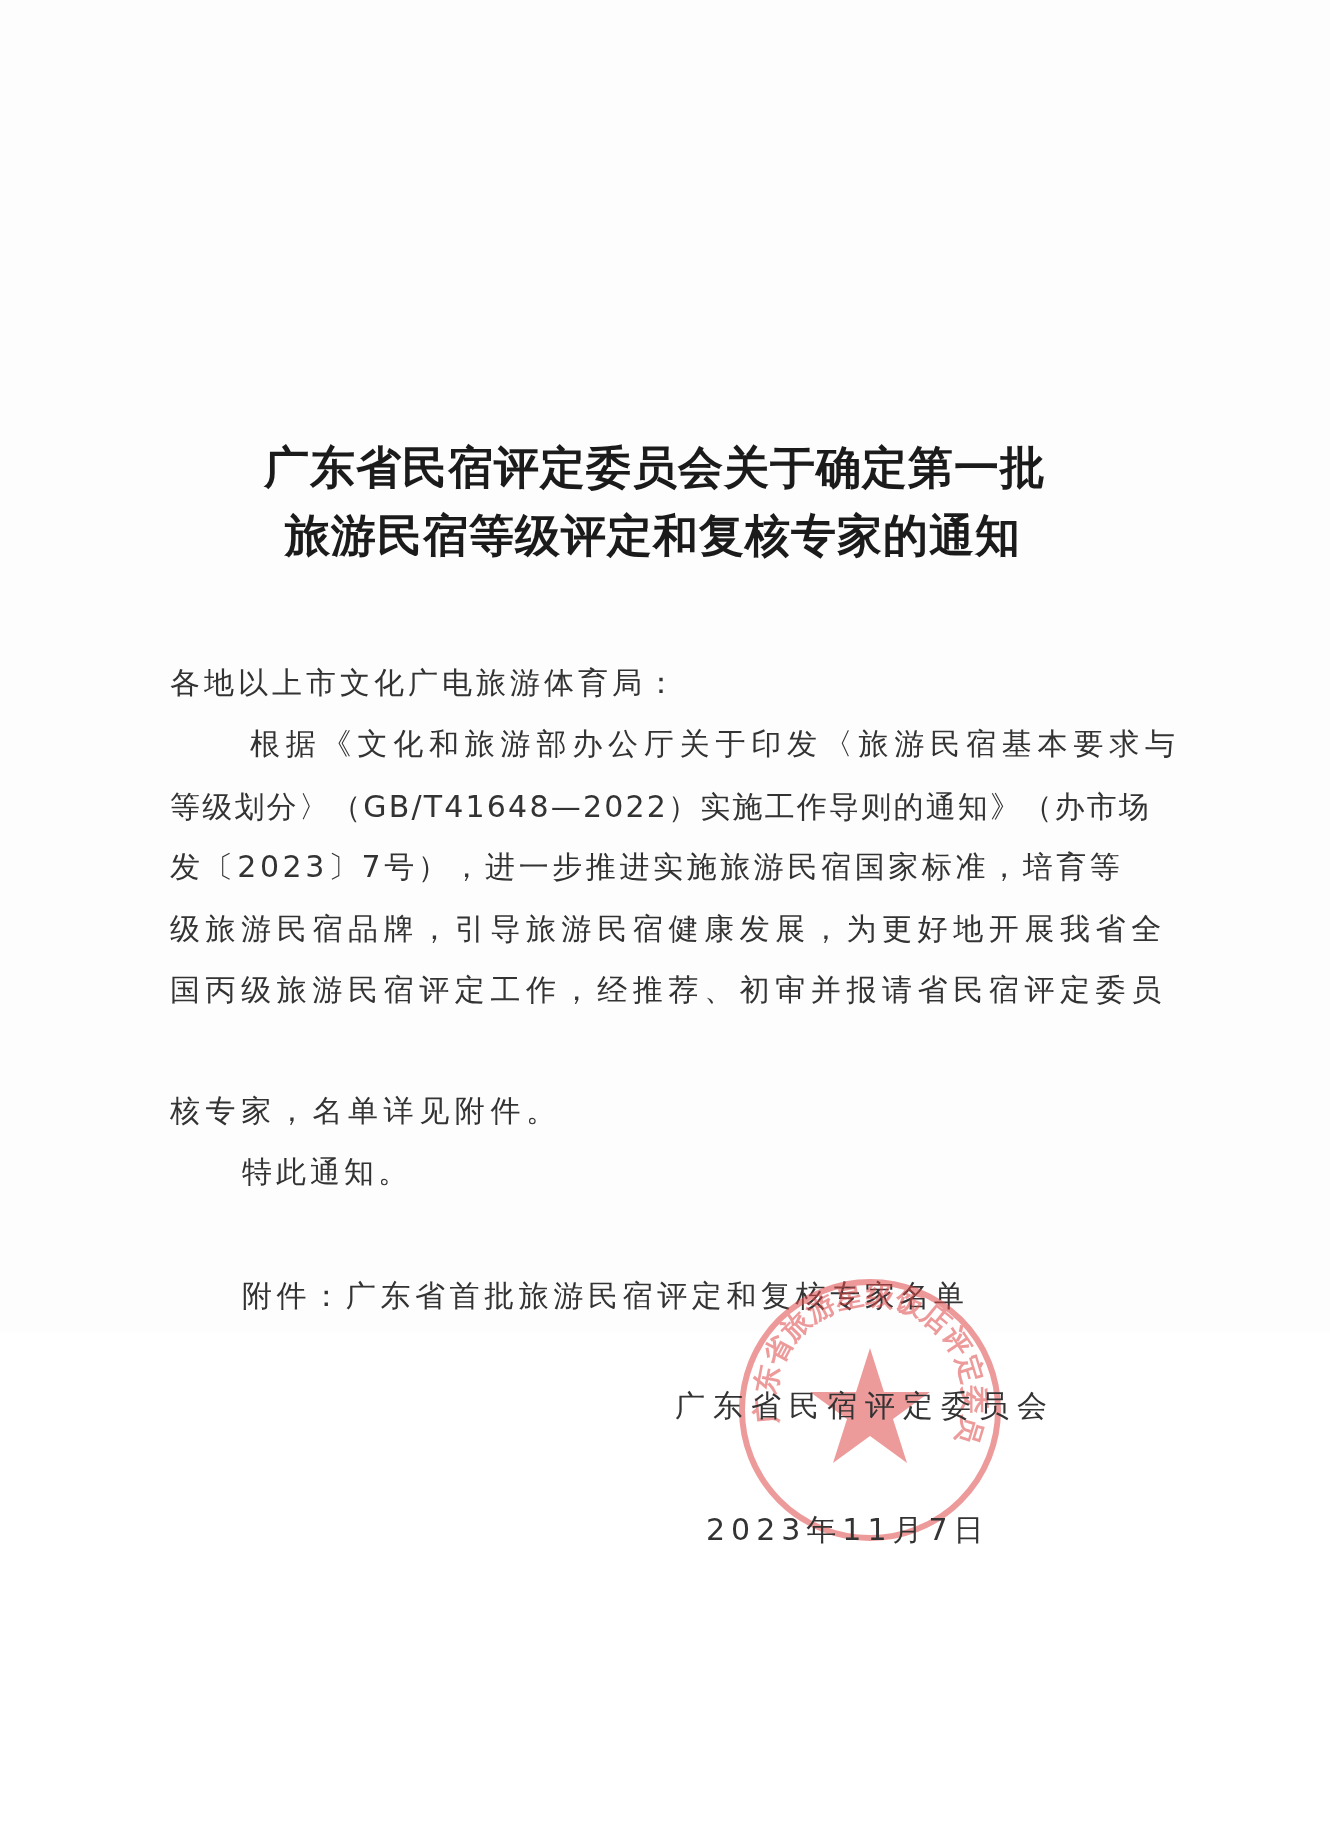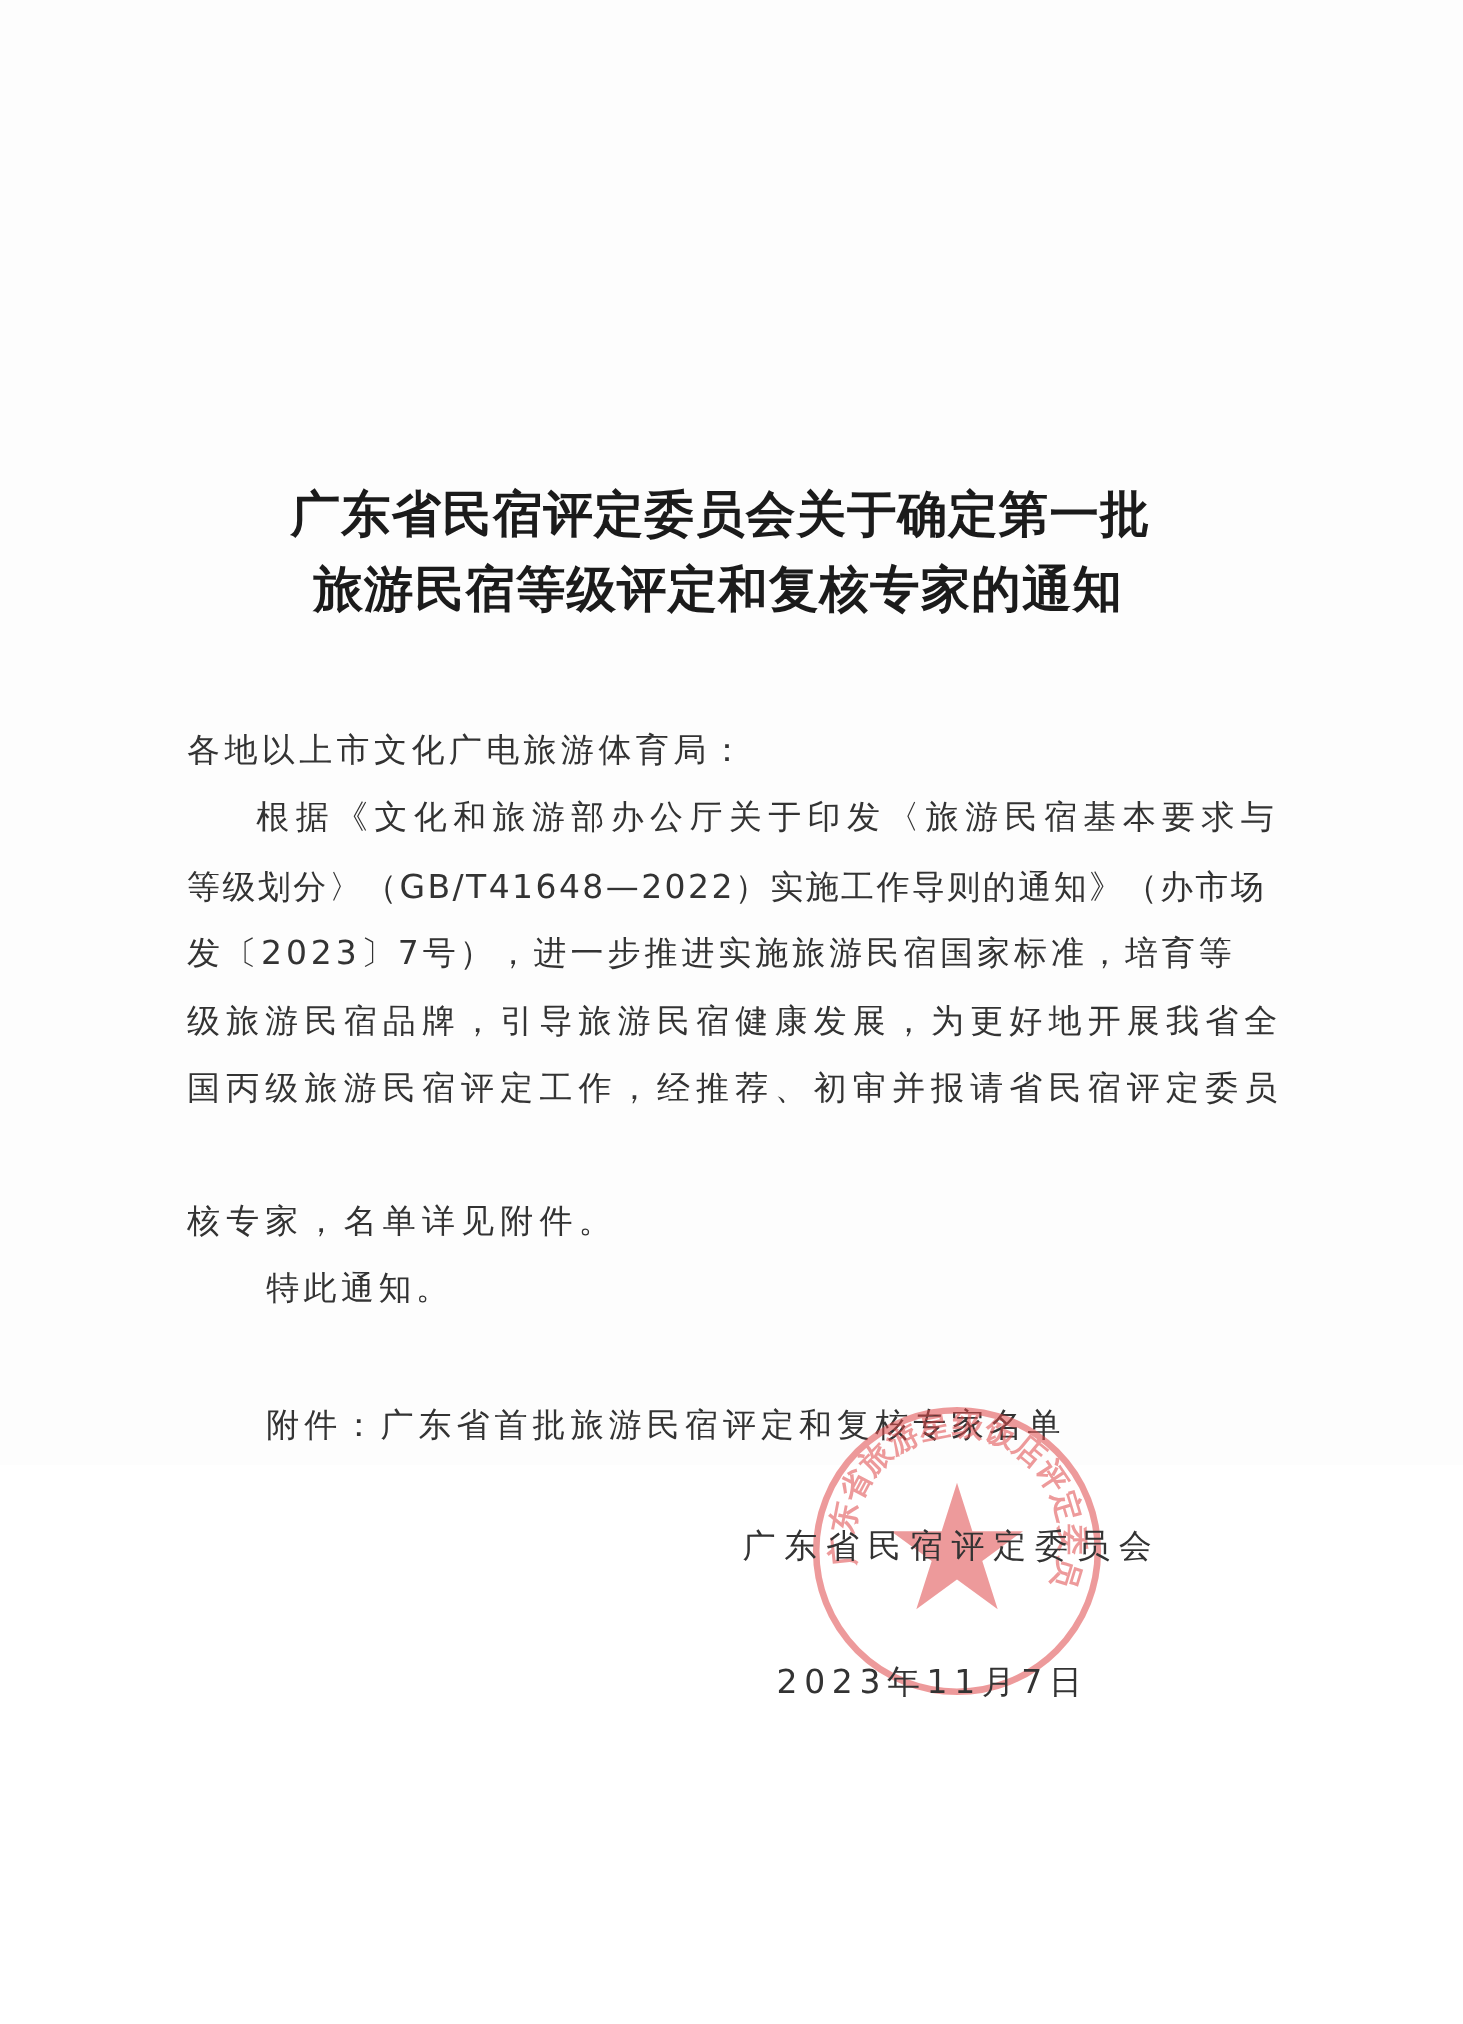--- a/index.html
+++ b/index.html
@@ -40,21 +40,21 @@
       position: absolute;
       font-family: "DejaVu Sans", sans-serif;
       font-size: 30px;
       line-height: 40px;
       color: #333;
       white-space: nowrap;
       letter-spacing: 5.5px;
       margin-top: 20px;
     }
     .salutation { left: 170px; top: 643px; letter-spacing: 4px; }
-    .p1 { left: 233px; top: 704px; letter-spacing: 5.8px; }
+    .p1 { left: 250px; top: 704px; letter-spacing: 5.8px; }
     .p2 { left: 170px; top: 767px; letter-spacing: 2.2px; }
     .p3 { left: 170px; top: 827px; letter-spacing: 3.6px; }
     .p4 { left: 170px; top: 889px; letter-spacing: 5.6px; }
     .p5 { left: 170px; top: 950px; letter-spacing: 5.6px; }
     .p6 { left: 170px; top: 1010px; letter-spacing: 3.6px; }
     .p7 { left: 170px; top: 1071px; letter-spacing: 5.6px; }
     .closing { left: 242px; top: 1132px; letter-spacing: 4px; }
     .attachment { left: 242px; top: 1256px; letter-spacing: 4.6px; }
 
     .sig-org { left: 675px; top: 1366px; letter-spacing: 8px; }

